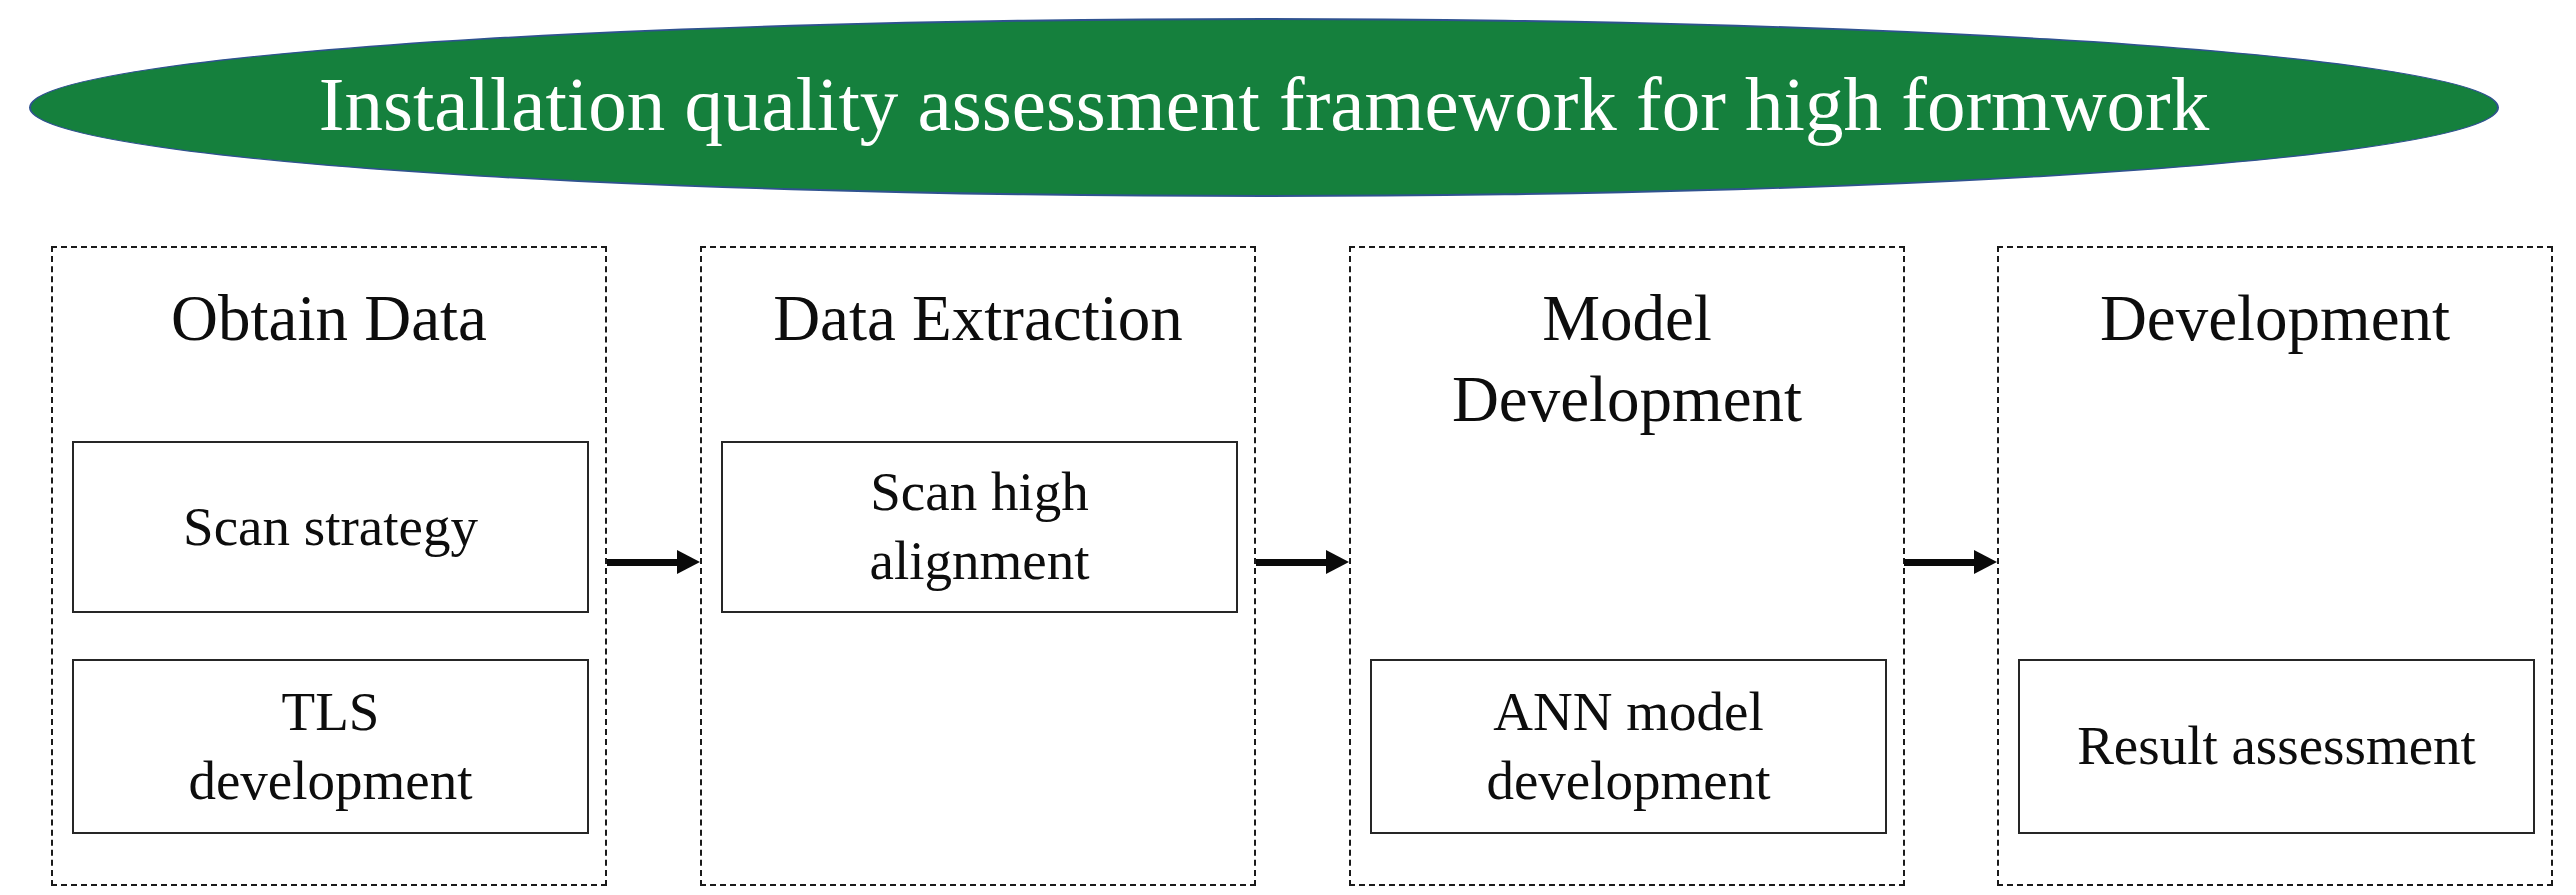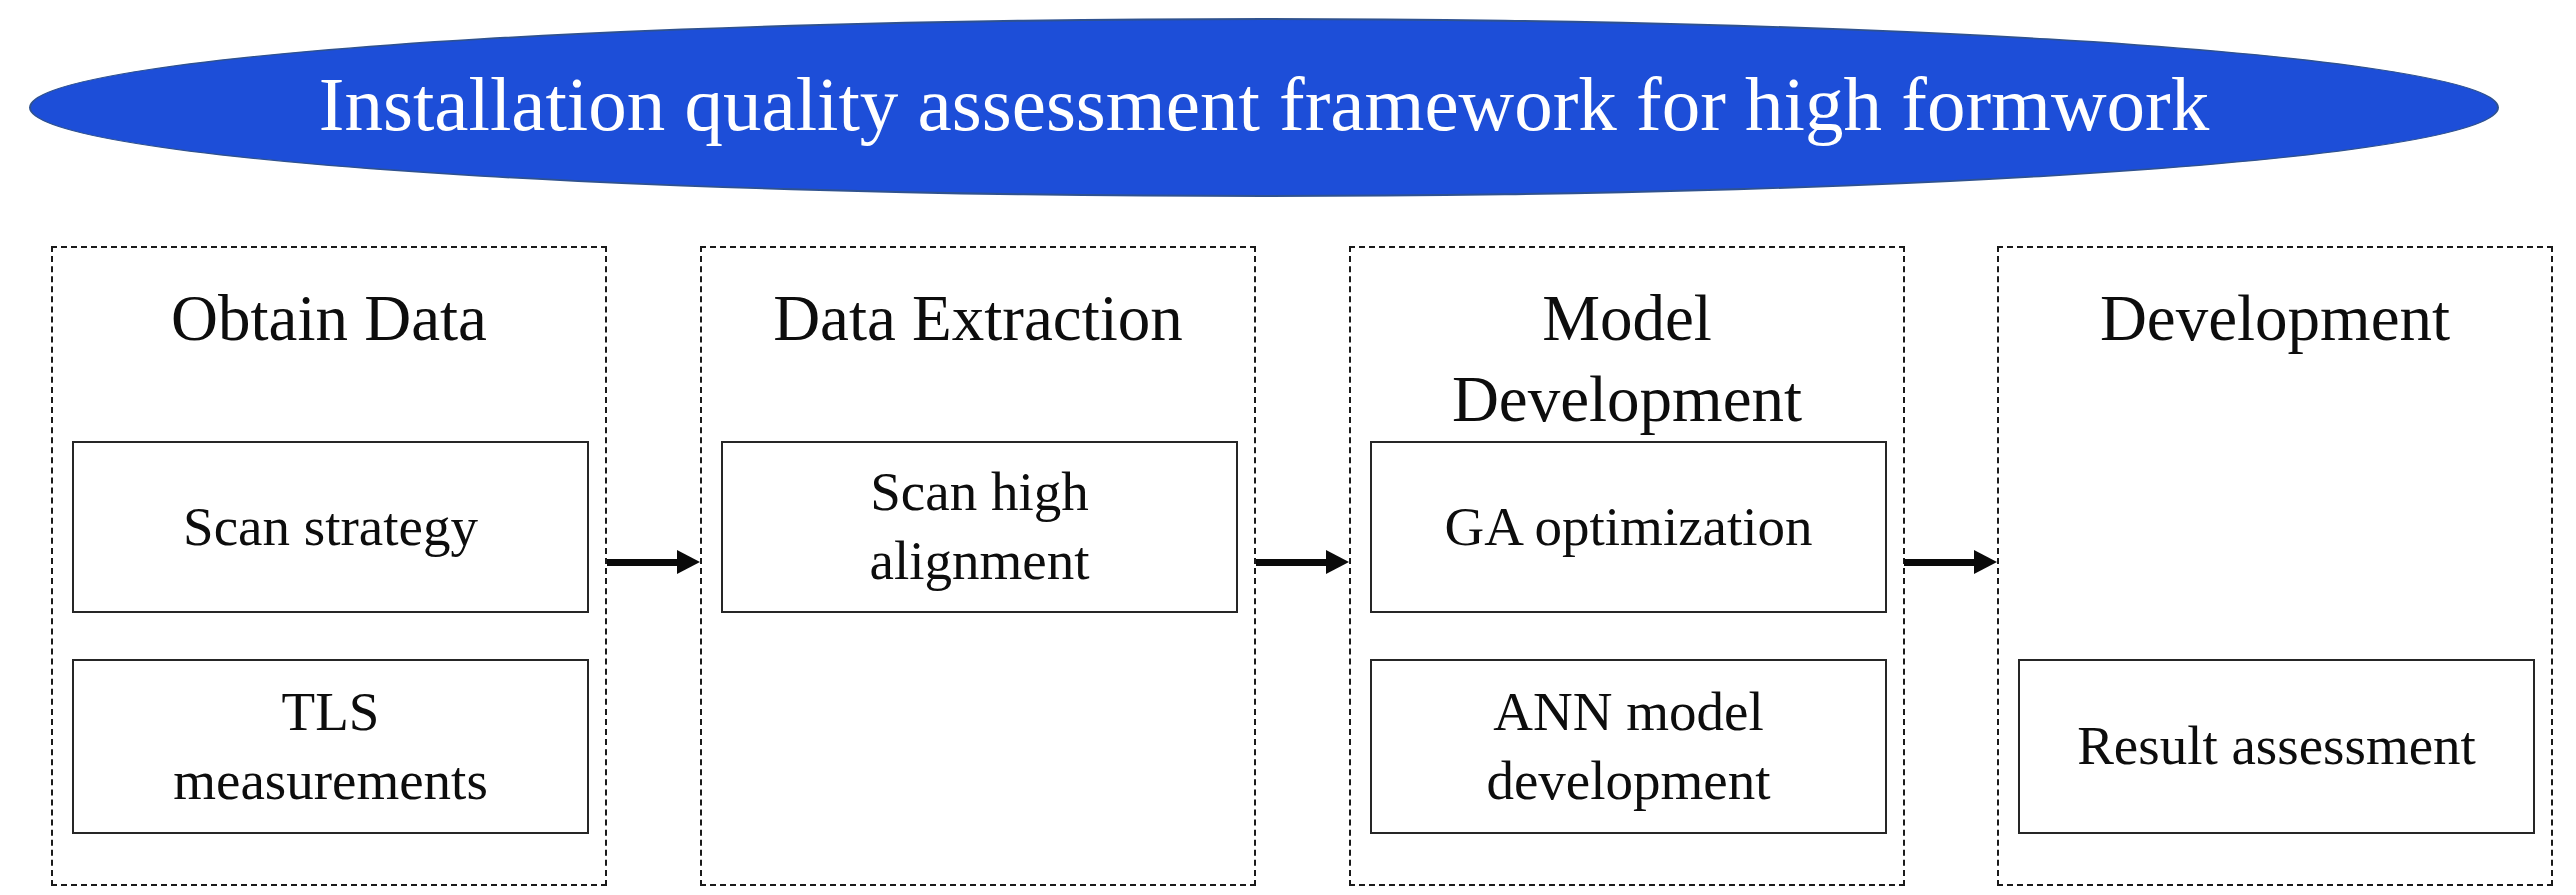--- a/index.html
+++ b/index.html
@@ -116,32 +116,32 @@
     border-top: 12.4px solid transparent;
     border-bottom: 12.4px solid transparent;
     border-left: 23.4px solid #0a0a0a;
   }
 </style>
 </head>
 <body>
 
 <div id="canvas">
 
-  <div class="banner" style="background: #1d4ed8; border-color: rgb(47, 82, 143); color: rgb(255, 255, 255);">
+  <div class="banner" style="background: #15803d; border-color: rgb(47, 82, 143); color: rgb(255, 255, 255);">
     <span class="banner-title">Installation quality assessment framework for high formwork</span>
   </div>
 
   <div class="column col-1">
     <div class="column-title">Obtain Data</div>
     <div class="step-box step-1">
       <span class="step-label">Scan strategy</span>
     </div>
     <div class="step-box step-2">
       <span class="step-label">TLS
-measurements</span>
+development</span>
     </div>
   </div>
 
   <div class="flow-arrow arrow-1">
     <div class="arrow-shaft" style="background: rgb(10, 10, 10);"></div>
     <div class="arrow-head" style="border-left-color: rgb(10, 10, 10);"></div>
   </div>
 
   <div class="column col-2">
     <div class="column-title">Data Extraction</div>
@@ -152,23 +152,20 @@
   </div>
 
   <div class="flow-arrow arrow-2">
     <div class="arrow-shaft" style="background: rgb(10, 10, 10);"></div>
     <div class="arrow-head" style="border-left-color: rgb(10, 10, 10);"></div>
   </div>
 
   <div class="column col-3">
     <div class="column-title">Model
 Development</div>
-    <div class="step-box step-1">
-      <span class="step-label">GA optimization</span>
-    </div>
     <div class="step-box step-2">
       <span class="step-label">ANN model
 development</span>
     </div>
   </div>
 
   <div class="flow-arrow arrow-3">
     <div class="arrow-shaft" style="background: rgb(10, 10, 10);"></div>
     <div class="arrow-head" style="border-left-color: rgb(10, 10, 10);"></div>
   </div>

